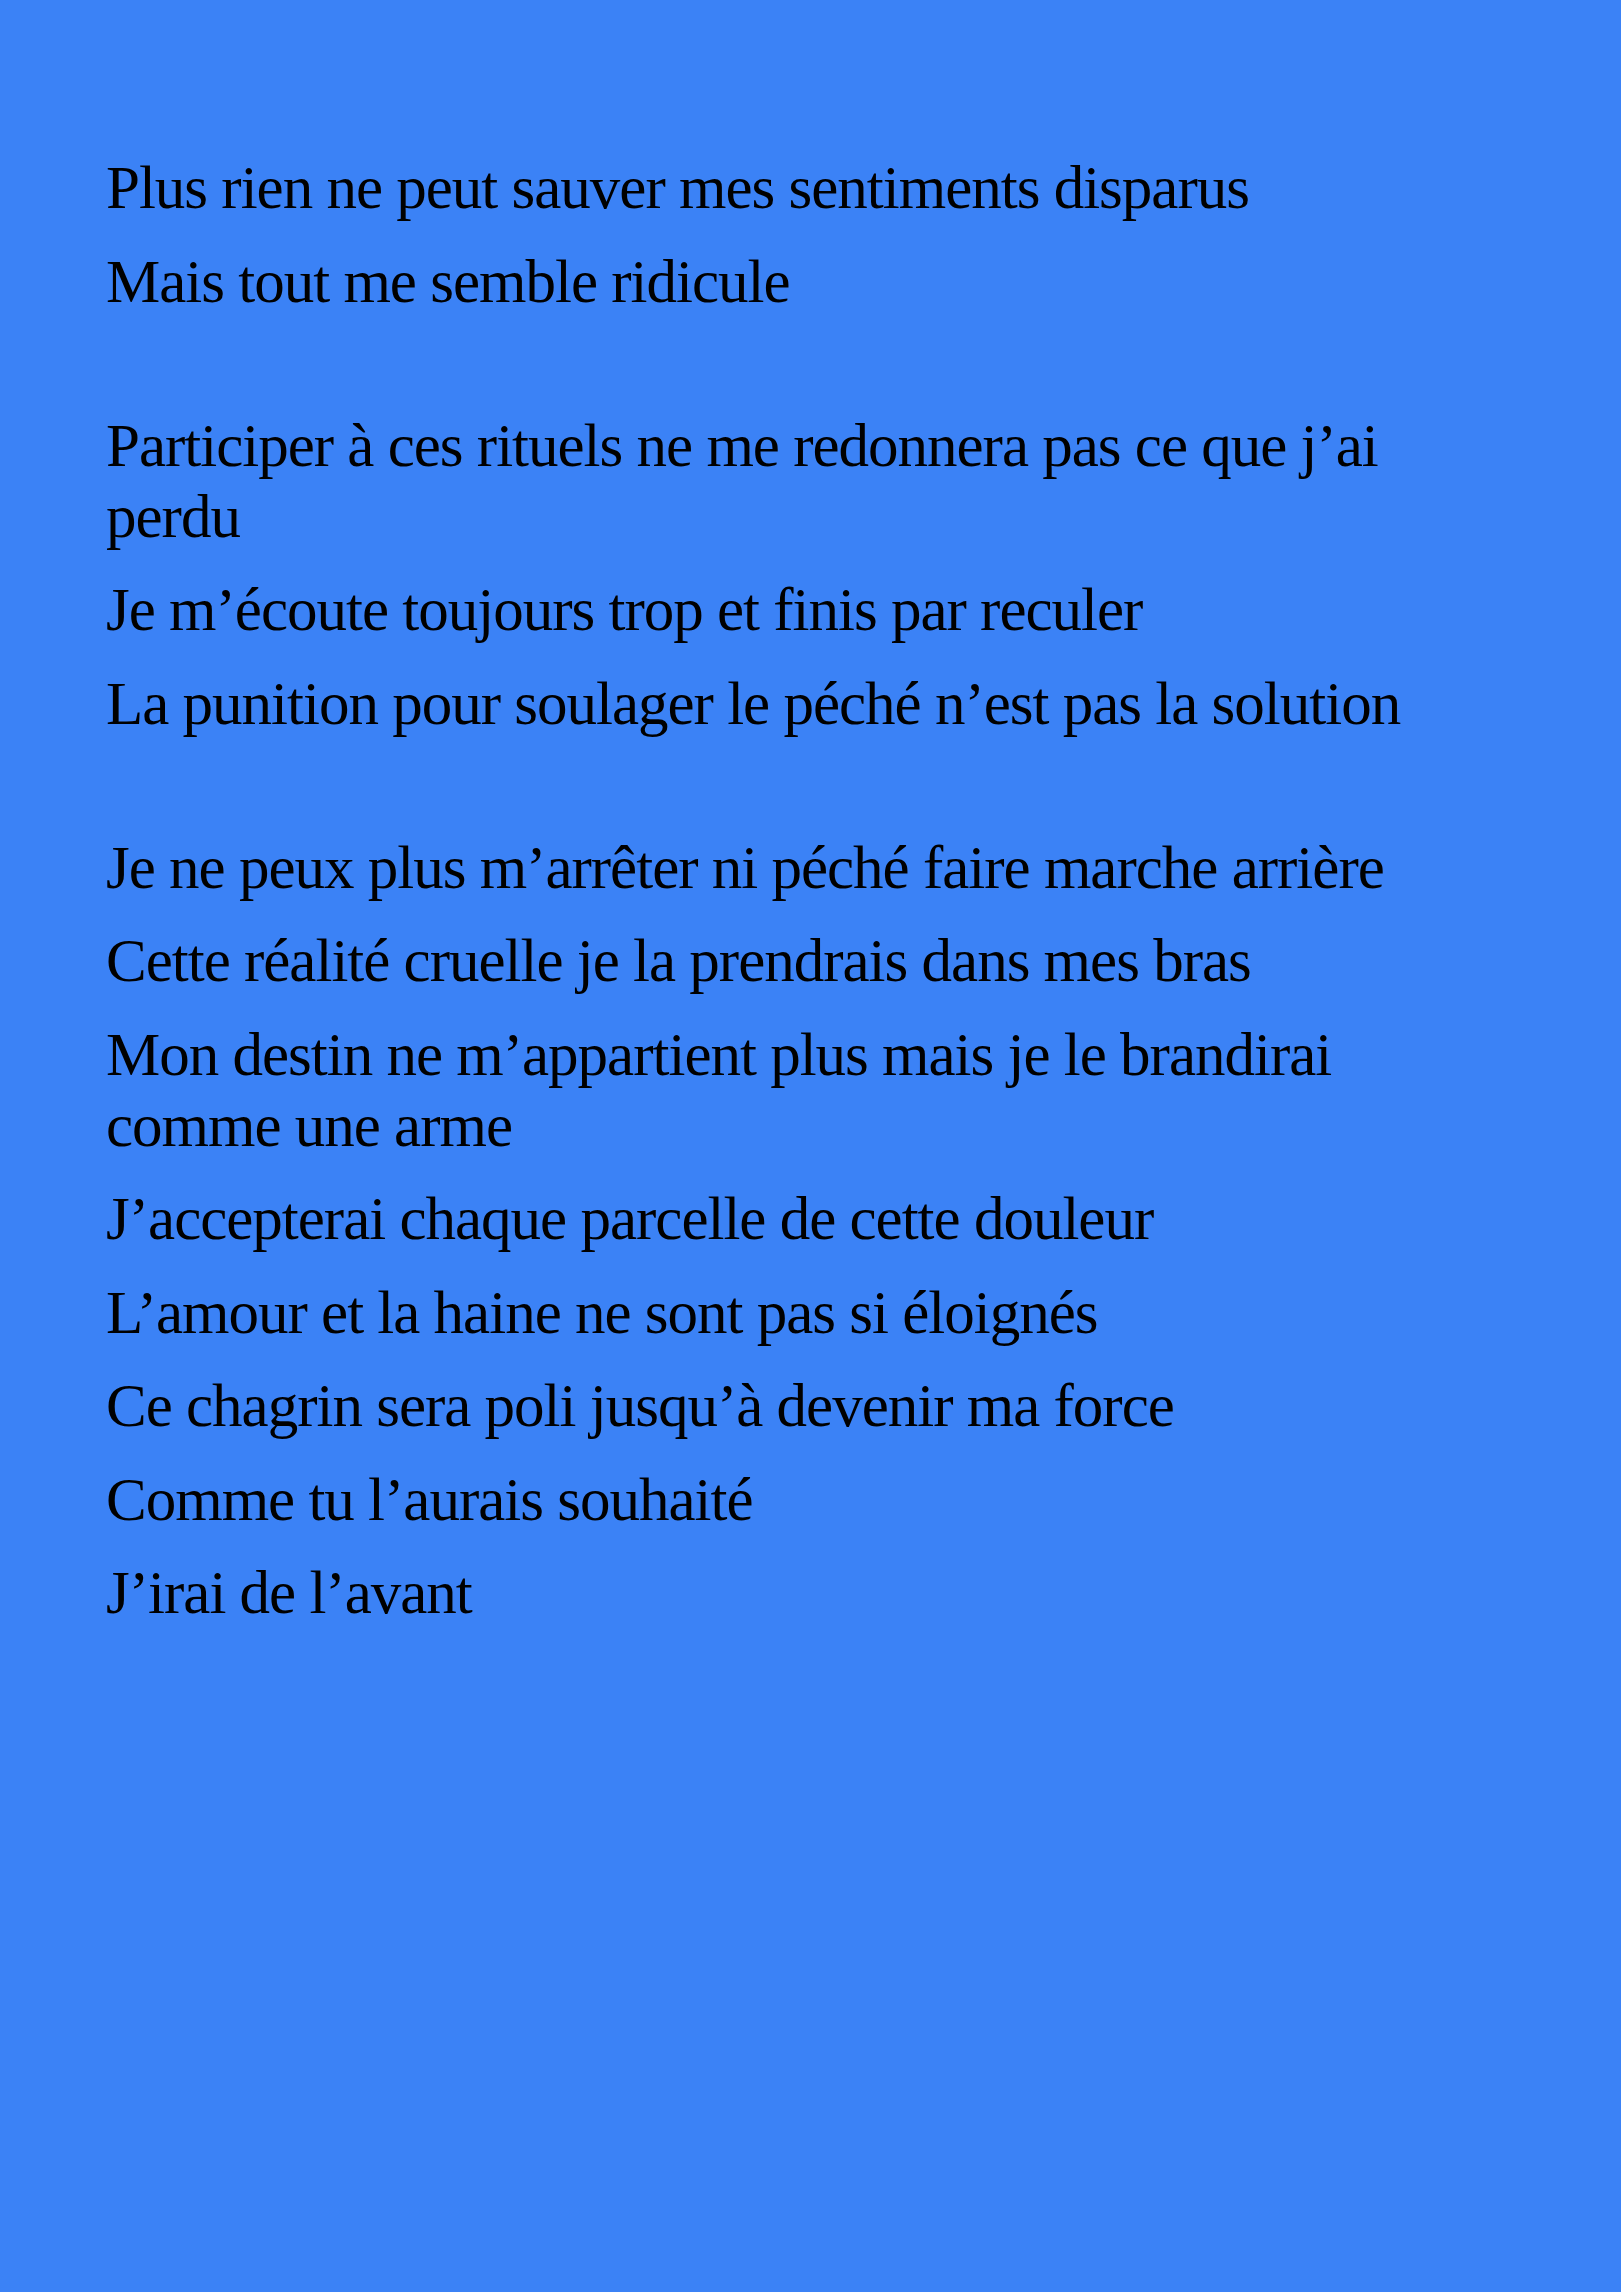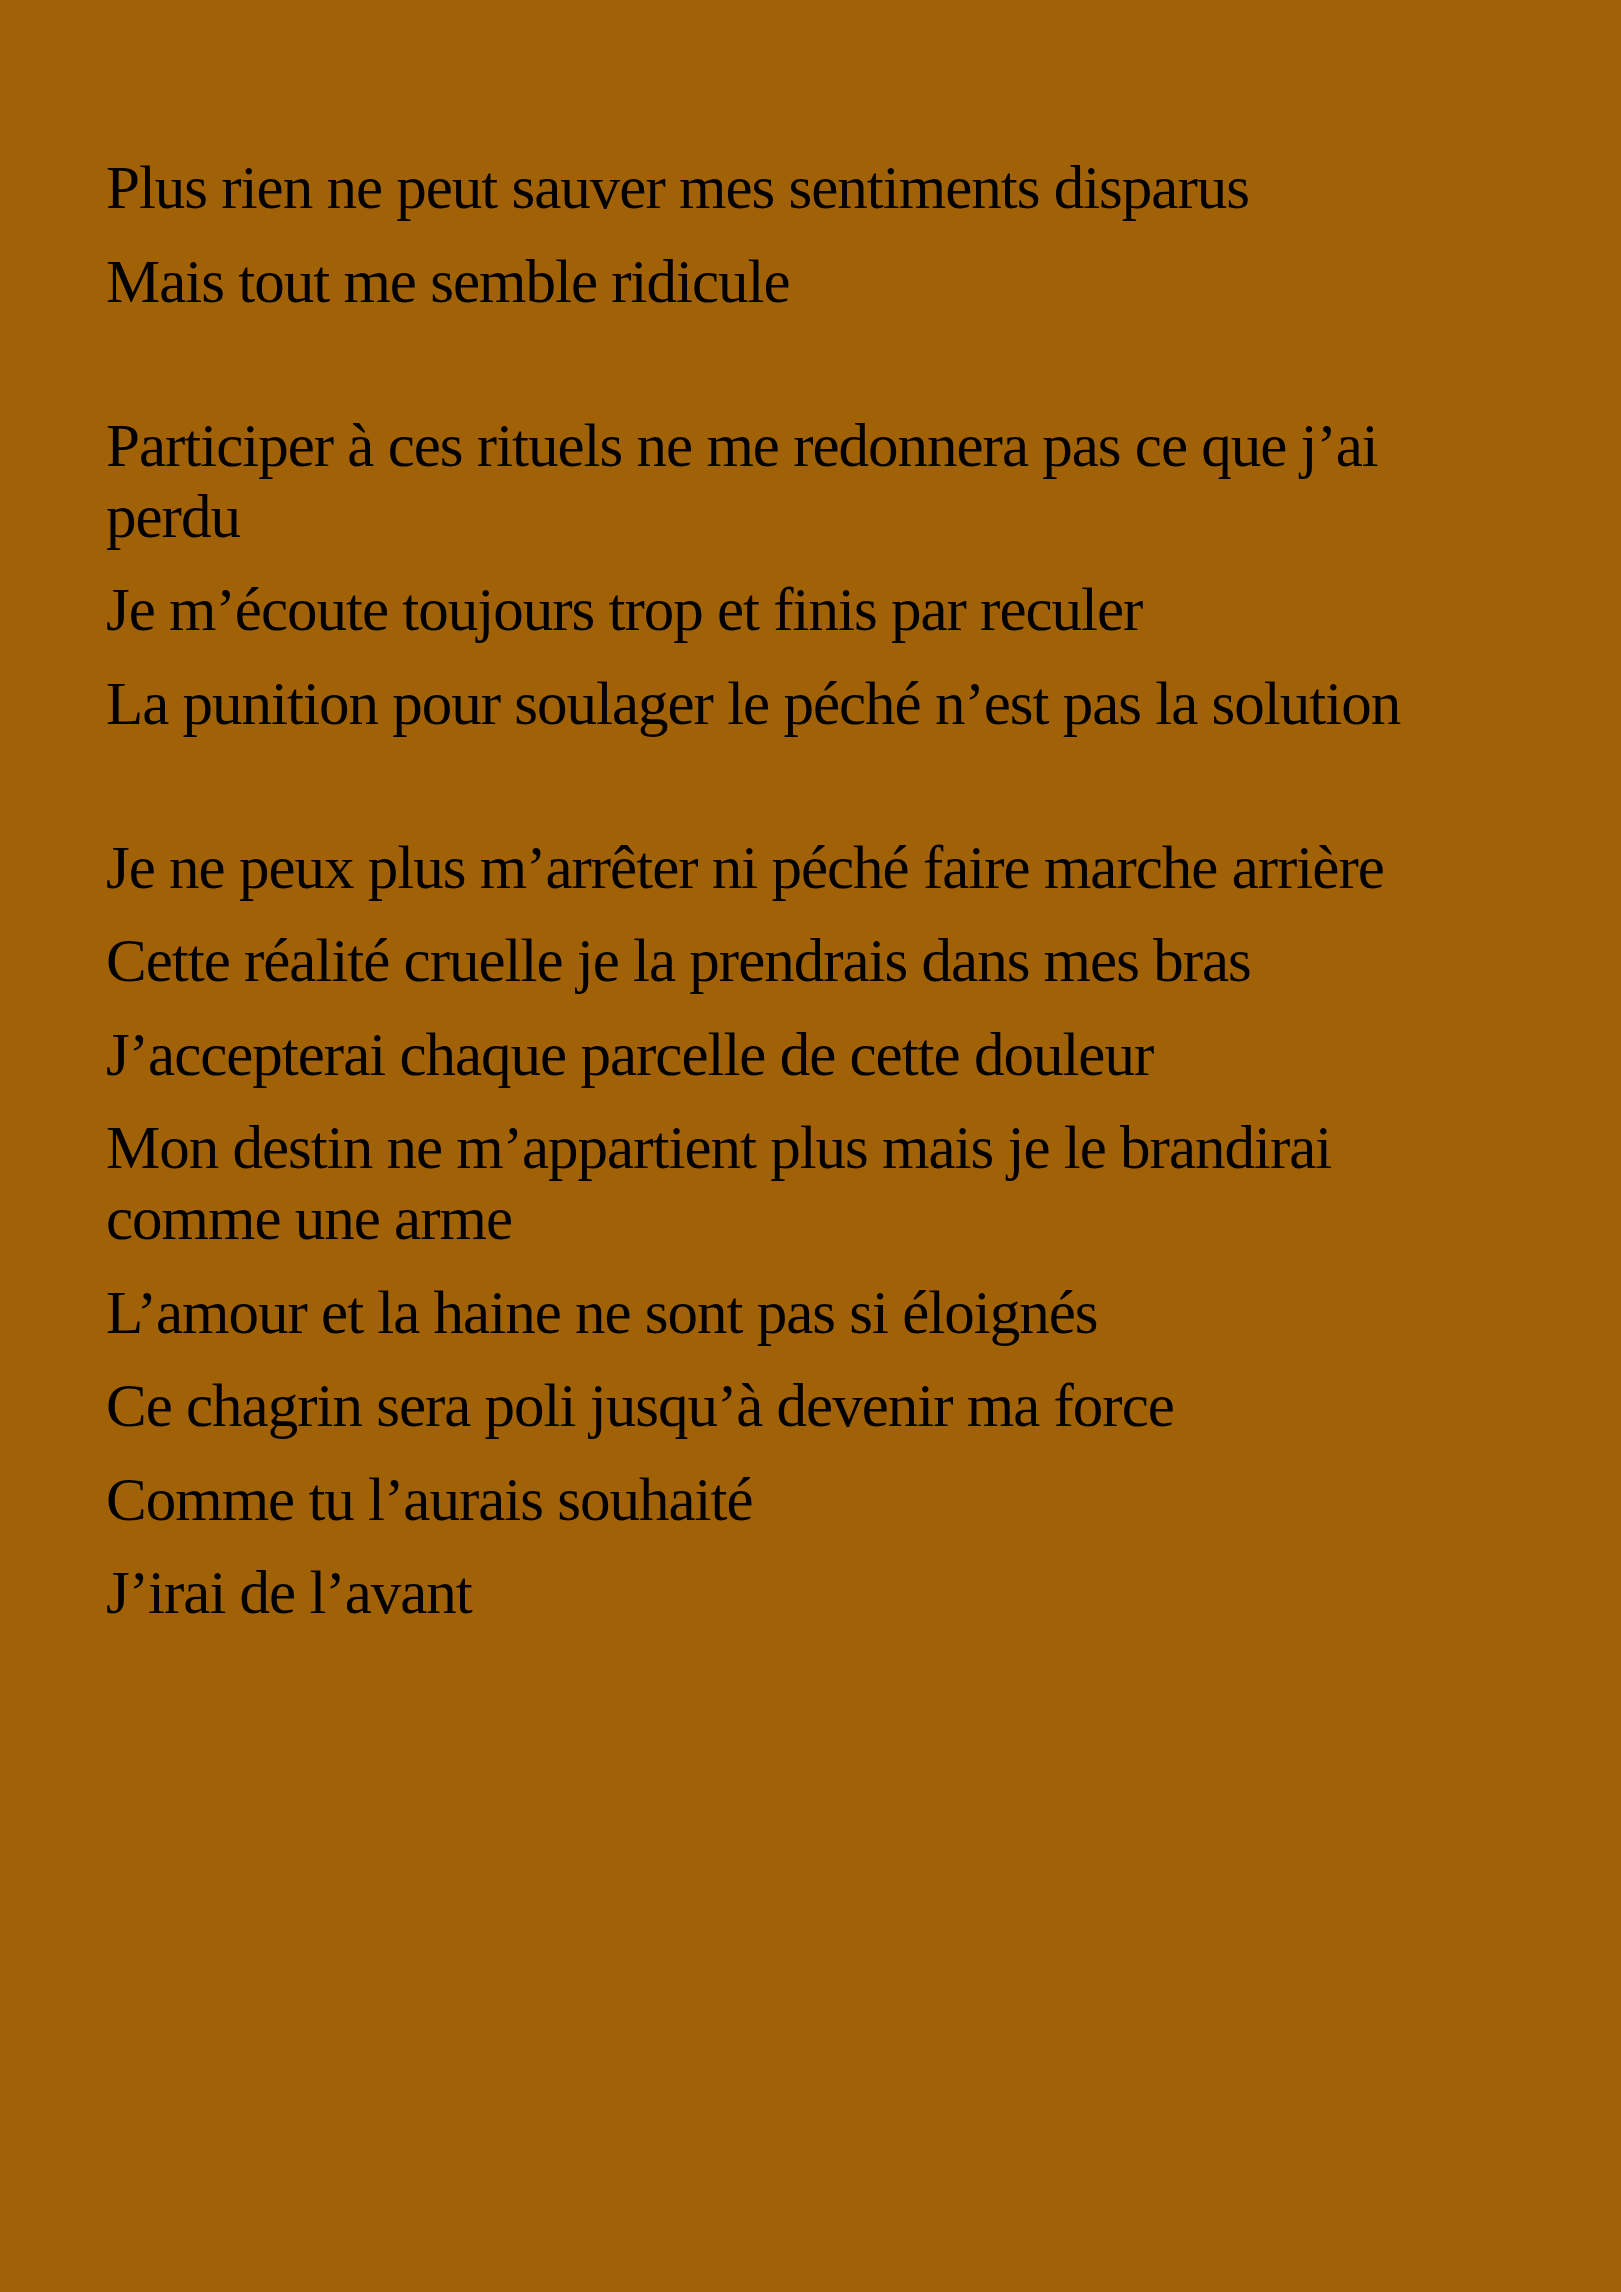--- a/index.html
+++ b/index.html
@@ -4,21 +4,21 @@
 <style>
   html, body {
     margin: 0;
     padding: 0;
     background: #ffffff;
   }
   .page {
     position: relative;
     width: 1621px;
     height: 2293px;
-    background: #a16207;
+    background: #3b82f6;
     overflow: hidden;
     font-family: "Liberation Serif", "DejaVu Serif", serif;
   }
   .poem {
     position: absolute;
     left: 106px;
     top: 152px;
     width: 1411px;
     color: #000000;
     font-size: 61px;
@@ -63,25 +63,25 @@
         </div>
       </div>
       <div class="stanza">
         <div class="paragraph">
           <div class="poem-line">Je ne peux plus m’arrêter ni péché faire marche arrière</div>
         </div>
         <div class="paragraph">
           <div class="poem-line">Cette réalité cruelle je la prendrais dans mes bras</div>
         </div>
         <div class="paragraph">
-          <div class="poem-line">J’accepterai chaque parcelle de cette douleur</div>
+          <div class="poem-line">Mon destin ne m’appartient plus mais je le brandirai</div>
+          <div class="poem-line">comme une arme</div>
         </div>
         <div class="paragraph">
-          <div class="poem-line">Mon destin ne m’appartient plus mais je le brandirai</div>
-          <div class="poem-line">comme une arme</div>
+          <div class="poem-line">J’accepterai chaque parcelle de cette douleur</div>
         </div>
         <div class="paragraph">
           <div class="poem-line">L’amour et la haine ne sont pas si éloignés</div>
         </div>
         <div class="paragraph">
           <div class="poem-line">Ce chagrin sera poli jusqu’à devenir ma force</div>
         </div>
         <div class="paragraph">
           <div class="poem-line">Comme tu l’aurais souhaité</div>
         </div>

